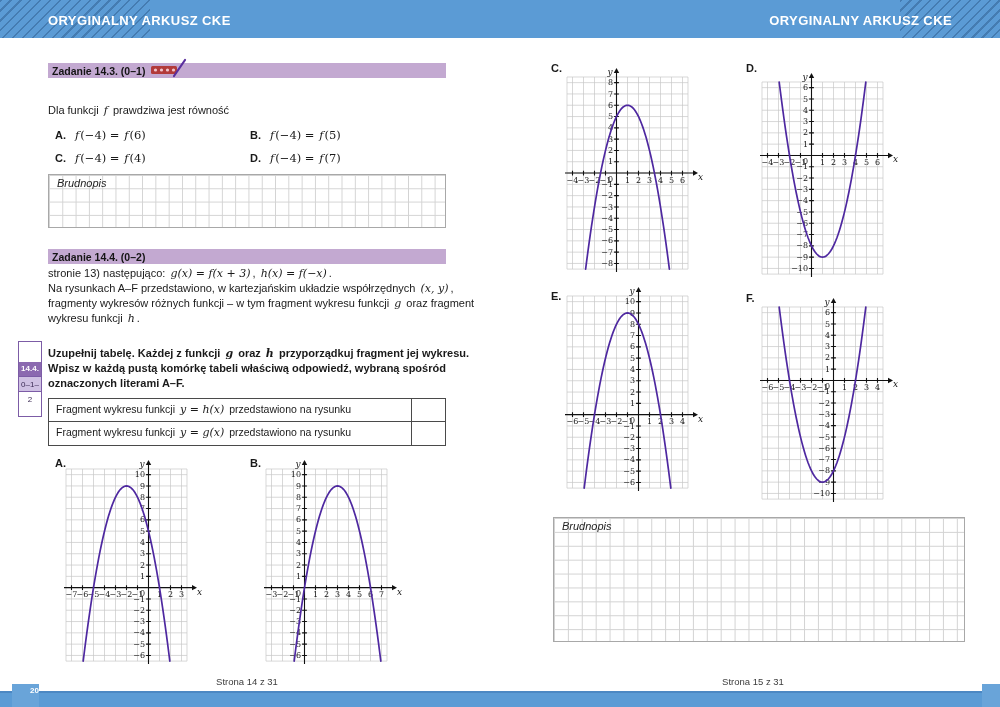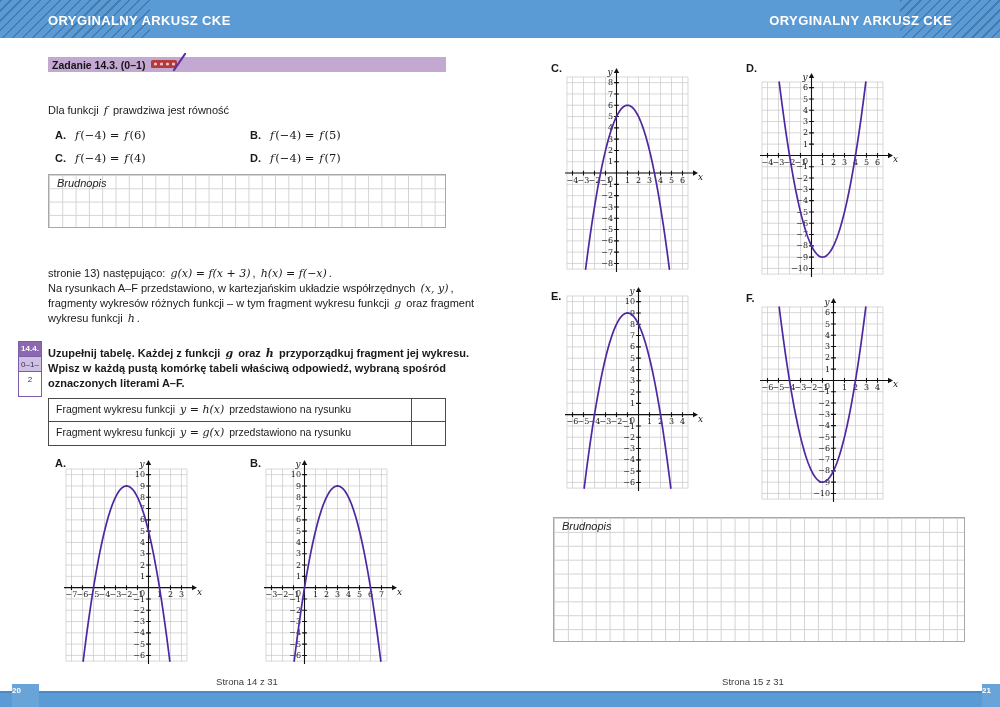--- a/index.html
+++ b/index.html
@@ -28,57 +28,57 @@
   .formula .math { padding:0 1px; }
   .opt { position:absolute; display:flex; gap:8px; font-size:11px; align-items:baseline; }
   .opt-letter { font-weight:bold; }
   
   .brudnopis { position:absolute; border:1px solid #a8a8a8; background-color:#ffffff;
     background-image: linear-gradient(to right, #d3d3d3 1px, transparent 1px),
                       linear-gradient(to bottom, #d3d3d3 1px, transparent 1px); }
   .brud-label { position:absolute; left:8px; top:2px; font-style:italic; font-size:11px; color:#222; }
   
   .margin-badge { position:absolute; left:18px; top:341px; width:24px; border:1px solid #7c5ca6; background:#fff; }
-  .mb-task { background:#8b69b0; color:#fff; font-size:8px; font-weight:bold; text-align:center; height:14px; line-height:14px; }
+  .mb-task { background:#8b69b0; color:#fff; font-size:8px; font-weight:bold; text-align:center; height:14px; line-height:14px;margin-top:20px; }
   .mb-points { background:#cfc1e3; color:#3c2b55; font-size:8px; text-align:center; height:15px; line-height:15px; border-top:1px solid #7c5ca6; }
   .mb-empty { height:25px; border-top:1px solid #7c5ca6; }
   
   .ans-table { position:absolute; left:48px; top:398px; width:398px; border:1px solid #4a4a4a; }
   .ans-row { display:flex; height:23px; border-bottom:1px solid #4a4a4a; }
   .ans-row:last-child { border-bottom:none; }
   .ans-label { flex:1; padding:4px 0 0 7px; font-size:10.5px; white-space:nowrap; overflow:hidden; }
   .ans-label .math { font-size:11px; }
   .ans-cell { width:34px; border-left:1px solid #4a4a4a; }
   
   .para-line { line-height:15px; white-space:nowrap; }
   
   .chart { position:absolute; }
   .graph-label { position:absolute; font-size:11px; font-weight:bold; }
   svg text { font-family:"DejaVu Serif", serif; font-size:8px; fill:#1a1a1a; }
   svg text.axis-letter { font-style:italic; font-size:9px; }
   
   .strona { position:absolute; top:676px; width:494px; text-align:center; font-size:9.5px; color:#3c3c3c; }
   .bottom-bar { position:absolute; left:0; top:691px; width:1000px; height:16px; background:#5b9bd5; border-top:2px solid #4c88c3; }
   .page-tab { position:absolute; top:684px; width:27px; height:23px; background:#69a4d9; color:#fff;
-    font-size:8px; font-weight:bold; text-align:left; padding-top:2px; }
+    font-size:8px; font-weight:bold; text-align:right; padding-top:2px; }
   .tab-left { left:12px; } .tab-right { left:936px;margin-left:46px; }
 </style>
 </head>
 <body>
 
 <div id="page-root">
 
   <div class="top-bar">
     <div class="stripes stripes-left"></div>
     <div class="stripes stripes-right"></div>
     <div class="top-title top-title-left">ORYGINALNY ARKUSZ CKE</div>
     <div class="top-title top-title-right">ORYGINALNY ARKUSZ CKE</div>
   </div>
 
-  <div class="task-bar" style="top:57px;">
+  <div class="task-bar" style="top:63px;">
     <span>Zadanie 14.3. (0–1)</span>
     <svg class="badge-svg" width="40" height="15">
       <rect x="0" y="4" width="26" height="8" rx="1.5" fill="#b23a3a"></rect>
       <circle cx="4.5" cy="8" r="1.6" fill="#f0c4cc"></circle>
       <circle cx="10.5" cy="8" r="1.6" fill="#f0c4cc"></circle>
       <circle cx="16.5" cy="8" r="1.6" fill="#f0c4cc"></circle>
       <circle cx="22.5" cy="8" r="1.6" fill="#f0c4cc"></circle>
       <path d="M23 14 L34 -2" stroke="#5a2f9e" stroke-width="2.2" stroke-linecap="round"></path>
     </svg>
   </div>
@@ -98,20 +98,23 @@
   </div>
   <div class="opt" style="left:250px; top:151px;">
     <span class="opt-letter">D.</span>
     <span class="formula"><span class="math">f</span><span>(−4) = </span><span class="math">f</span><span>(7)</span></span>
   </div>
 
   <div class="brudnopis" style="left:48px; top:174px; width:398px; height:54px; background-size:13.3px 13.3px;">
     <span class="brud-label">Brudnopis</span>
   </div>
 
+  <div class="task-bar" style="top:249px;">
+    <span>Zadanie 14.4. (0–2)</span>
+  </div>
   <div class="body-text" style="left:48px; top:266px; width:400px;">
     <div class="para-line"><span>stronie 13) następująco: </span><span class="math">g(x) = f(x + 3)</span><span>, </span><span class="math">h(x) = f(−x)</span><span>.</span></div>
     <div class="para-line"><span>Na rysunkach A–F przedstawiono, w kartezjańskim układzie współrzędnych </span><span class="math">(x, y)</span><span>,</span></div>
     <div class="para-line"><span>fragmenty wykresów różnych funkcji – w tym fragment wykresu funkcji </span><span class="math">g</span><span> oraz fragment</span></div>
     <div class="para-line"><span>wykresu funkcji </span><span class="math">h</span><span>.</span></div>
   </div>
   <div class="body-text bold" style="left:48px; top:346px; width:400px;">
     <div class="para-line"><span>Uzupełnij tabelę. Każdej z funkcji </span><span class="math">g</span><span> oraz </span><span class="math">h</span><span> przyporządkuj fragment jej wykresu.</span></div>
     <div class="para-line"><span>Wpisz w każdą pustą komórkę tabeli właściwą odpowiedź, wybraną spośród</span></div>
     <div class="para-line"><span>oznaczonych literami A–F.</span></div>

